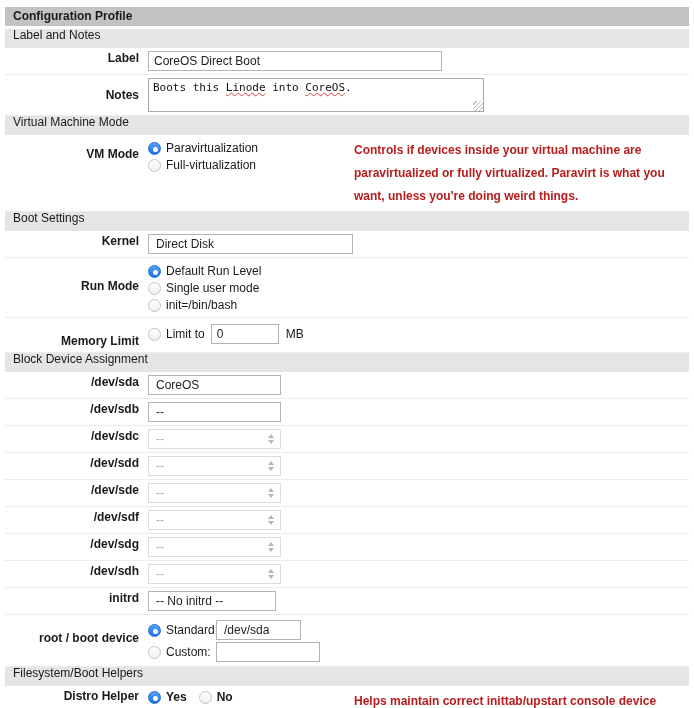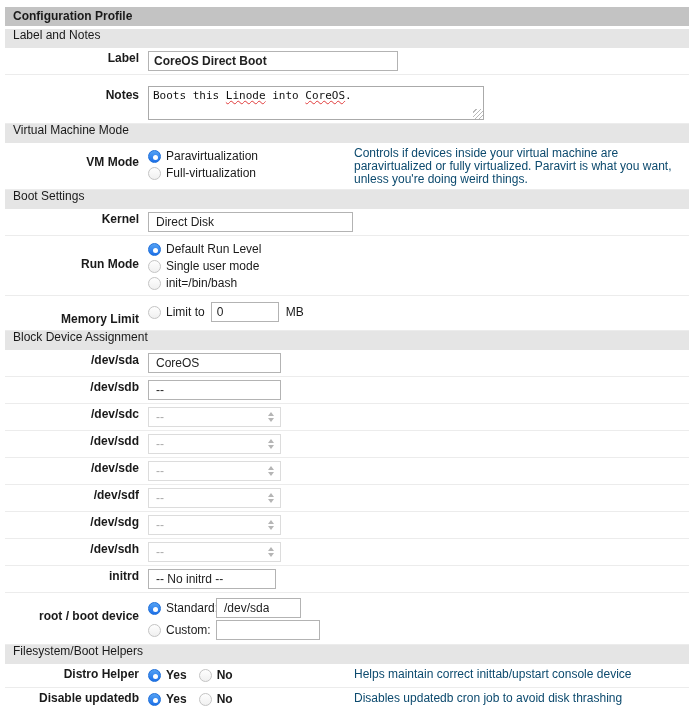--- a/index.html
+++ b/index.html
@@ -20,28 +20,28 @@
     padding: 0 8px; height: 19px; line-height: 13px;
   }
 
   .row { display: flex; border-bottom: 1px solid #ececec; padding: 3px 0; align-items: flex-start; }
   .row.top { align-items: flex-start; }
   .lbl {
     width: 143px; flex-shrink: 0; text-align: right; font-weight: bold;
     padding-right: 9px; line-height: 15px;
   }
   .ctl { width: 206px; flex-shrink: 0; }
-  .help { flex: 1; color: #0c4a6e; line-height: 13px; padding: 1px 8px 0 0; }
+  .help { flex: 1; color: #b91c1c; line-height: 23px; padding: 1px 8px 0 0; font-weight: bold; }
 
   input.text {
     font-family: "Liberation Sans", sans-serif; font-size: 12px; color: #222;
     border: 1px solid #b3b3b3; padding: 2px 5px; height: 20px; background: #fff;
     outline: none;
   }
-  .input-label { width: 250px; font-weight: bold; }
+  .input-label { width: 294px; }
   .input-limit { width: 68px; height: 19px; }
   .input-custom { width: 104px; height: 19px; }
 
   .notes-box {
     position: relative; width: 336px; height: 34px;
     border: 1px solid #aaa; background: #fff; padding: 2px 4px;
     font-family: "DejaVu Sans Mono", monospace; font-size: 11px; line-height: 13px; color: #111;
   }
   .misspелled, .misspelled {
     text-decoration: underline; text-decoration-style: wavy;
@@ -104,21 +104,21 @@
 
   <div class="row">
     <div class="lbl">Label</div>
     <div class="ctl" style="width:auto;">
       <input class="text input-label" type="text" value="CoreOS Direct Boot" style="">
     </div>
   </div>
 
   <div class="row top">
     <div class="lbl" style="padding-top:10px;">Notes</div>
-    <div class="ctl" style="width:auto;margin-top:8px;">
+    <div class="ctl" style="width:auto;">
       <div class="notes-box">
         <span>Boots this </span><span class="misspelled">Linode</span><span> into </span><span class="misspelled">CoreOS</span><span>.</span>
         <span class="grip"></span>
       </div>
     </div>
   </div>
 
   <div class="bar-sub">Virtual Machine Mode</div>
 
   <div class="row top">

